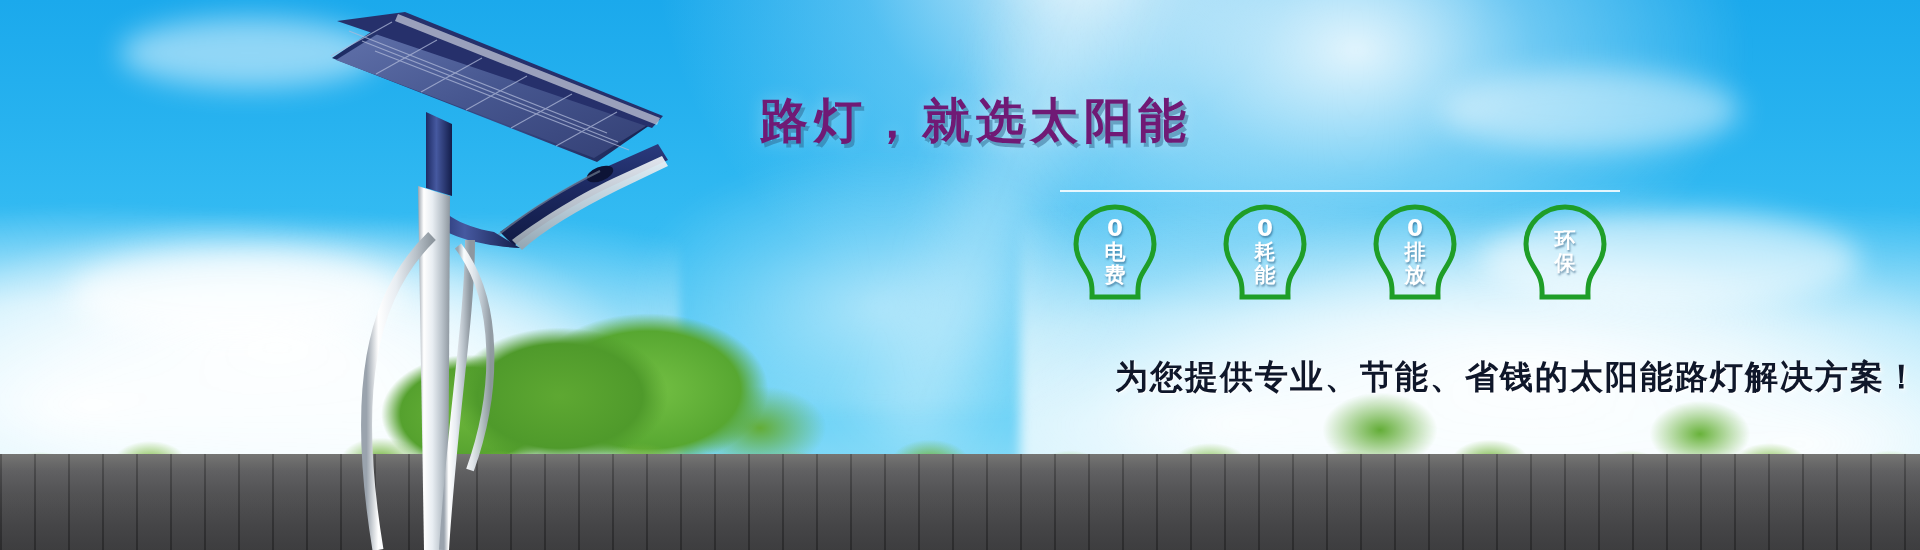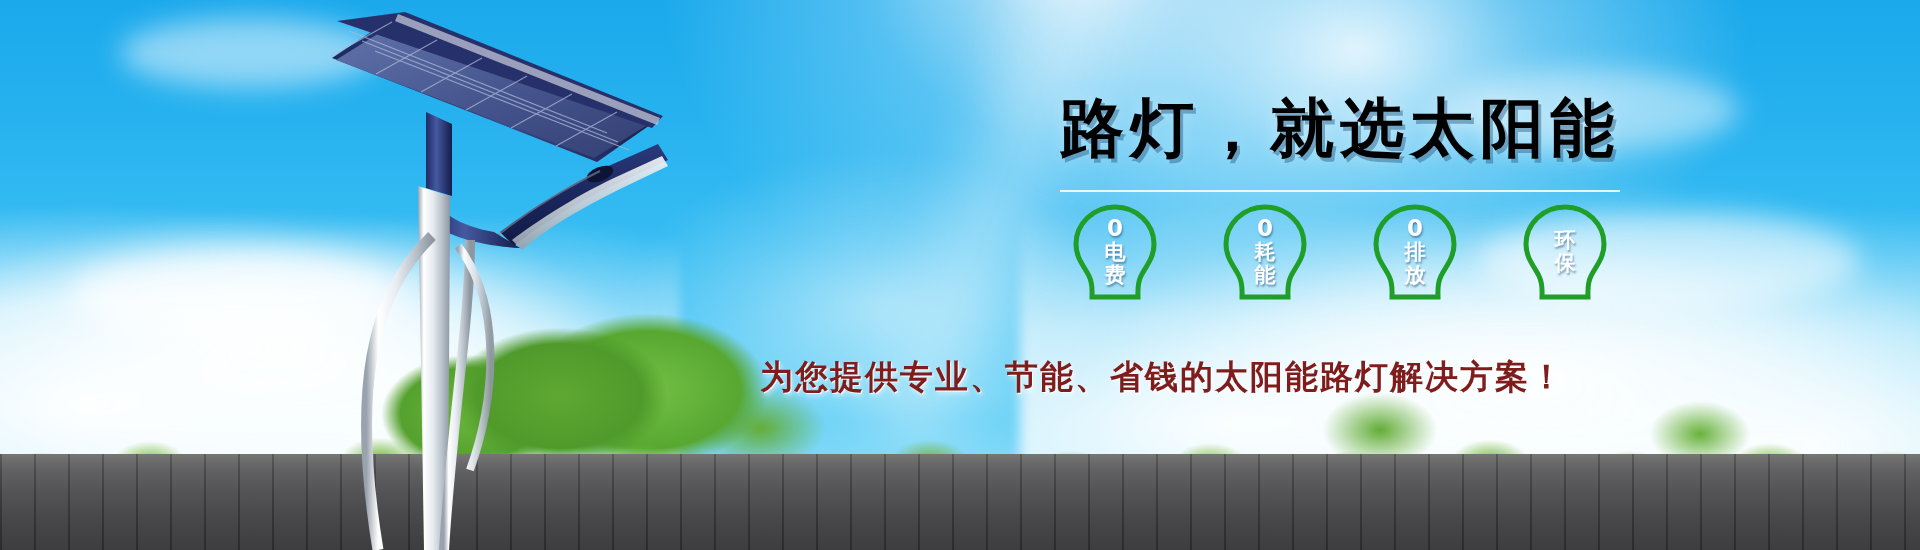--- a/index.html
+++ b/index.html
@@ -85,39 +85,39 @@
       radial-gradient(ellipse 50px 28px at 1890px 86px, #95c94f 0%, rgba(149,201,79,0) 70%);
   }
 
   
   .lamp { position:absolute; left:0; top:0; width:760px; height:550px; }
 
   
   .copy { position:absolute; left:760px; top:0; width:1160px; height:550px; }
 
   .headline { position:absolute; left:0; top:96px; width:100%;
-    text-align:center; color:#000000; font-size:64px; font-weight:bold;
+    color:#701a75; font-size:48px; font-weight:bold;
     letter-spacing:6px; line-height:1;
     text-shadow:3px 4px 0 rgba(40,90,130,.45), 0 0 18px rgba(255,255,255,.35); }
 
   .rule { position:absolute; top:190px; left:50%; transform:translateX(-50%);
     width:560px; height:2px; background:rgba(255,255,255,.85); }
 
   .badges { position:absolute; top:200px; left:50%; transform:translateX(-50%);
     width:560px; display:flex; justify-content:space-between; }
   .badge { position:relative; width:110px; height:104px; }
   .bulb { position:absolute; inset:0; }
   .badge-txt { position:absolute; inset:0; display:flex; flex-direction:column;
     align-items:center; justify-content:center; gap:1px; color:#ffffff;
     font-size:21px; font-weight:bold; line-height:1.04;
     text-shadow:1px 2px 2px rgba(20,70,110,.5); }
   .badge-zero { font-size:23px; }
 
-  .tagline { position:absolute; top:355px; left:0; width:100%; text-align:left;
-    color:#7f1d1d; font-size:33px; font-weight:bold; letter-spacing:2px;
+  .tagline { position:absolute; top:355px; left:0; width:100%; text-align:right;
+    color:#0f172a; font-size:33px; font-weight:bold; letter-spacing:2px;
     text-shadow:1px 1px 0 rgba(255,255,255,.9), 2px 3px 5px rgba(255,255,255,.6); }
 </style>
 </head>
 <body>
 
 <div class="banner">
 
   <div class="sky"></div>
   <div class="sunflare"></div>
   <div class="sunray"></div>

